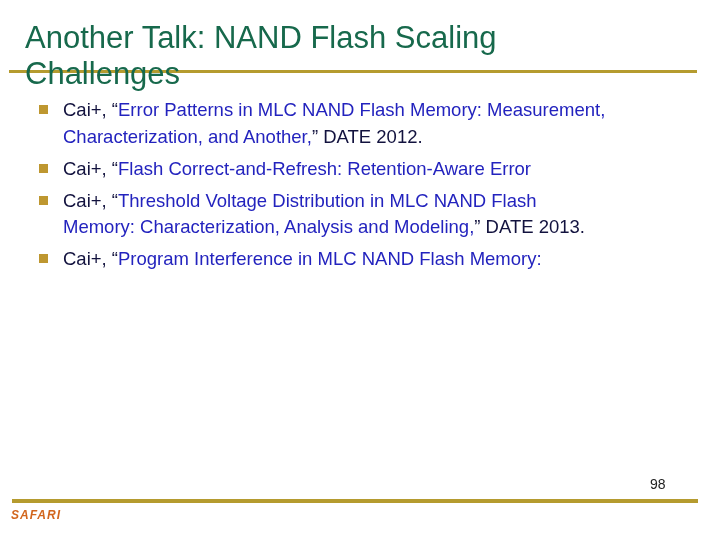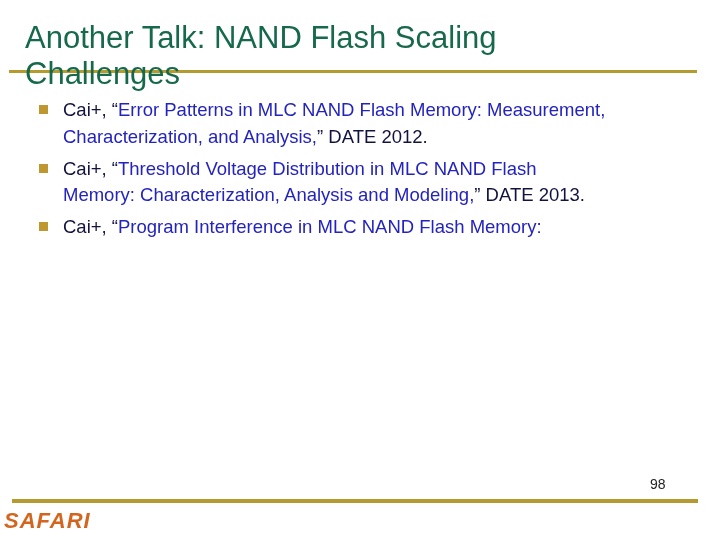--- a/index.html
+++ b/index.html
@@ -66,22 +66,22 @@
   .link{color:var(--link);cursor:pointer;}
 
   .footer-rule{
     position:absolute;
     left:12px;top:499px;
     width:686px;height:4px;
     background:var(--rule-gold);
   }
   .safari-logo{
     position:absolute;
-    left:4px;top:508px;
-    font-size:22px;
+    left:11px;top:508px;
+    font-size:12px;
     font-weight:bold;
     font-style:italic;
     letter-spacing:1px;
     color:var(--logo-orange);
   }
   .page-number{
     position:absolute;
     left:650px;top:476px;
     width:34px;
     text-align:left;
@@ -101,26 +101,29 @@
   <div class="title-rule"></div>
 
   <ul class="refs">
 
     <li>
       <span class="bullet"></span>
       <span class="rline">
         <span class="dark">Cai+, “</span><span class="link">Error Patterns in MLC NAND Flash Memory: Measurement,</span>
       </span>
       <span class="rline">
-        <span class="link">Characterization, and Analysis,</span><span class="dark">” DATE 2012.</span>
+        <span class="link">Characterization, and Another,</span><span class="dark">” DATE 2012.</span>
       </span>
     </li>
 
     <li>
       <span class="bullet"></span>
+      <span class="rline">
+        <span class="dark">Cai+, “</span><span class="link">Flash Correct-and-Refresh: Retention-Aware Error</span>
+      </span>
     </li>
 
     <li>
       <span class="bullet"></span>
       <span class="rline">
         <span class="dark">Cai+, “</span><span class="link">Threshold Voltage Distribution in MLC NAND Flash</span>
       </span>
       <span class="rline">
         <span class="link">Memory: Characterization, Analysis and Modeling,</span><span class="dark">” DATE 2013.</span>
       </span>

